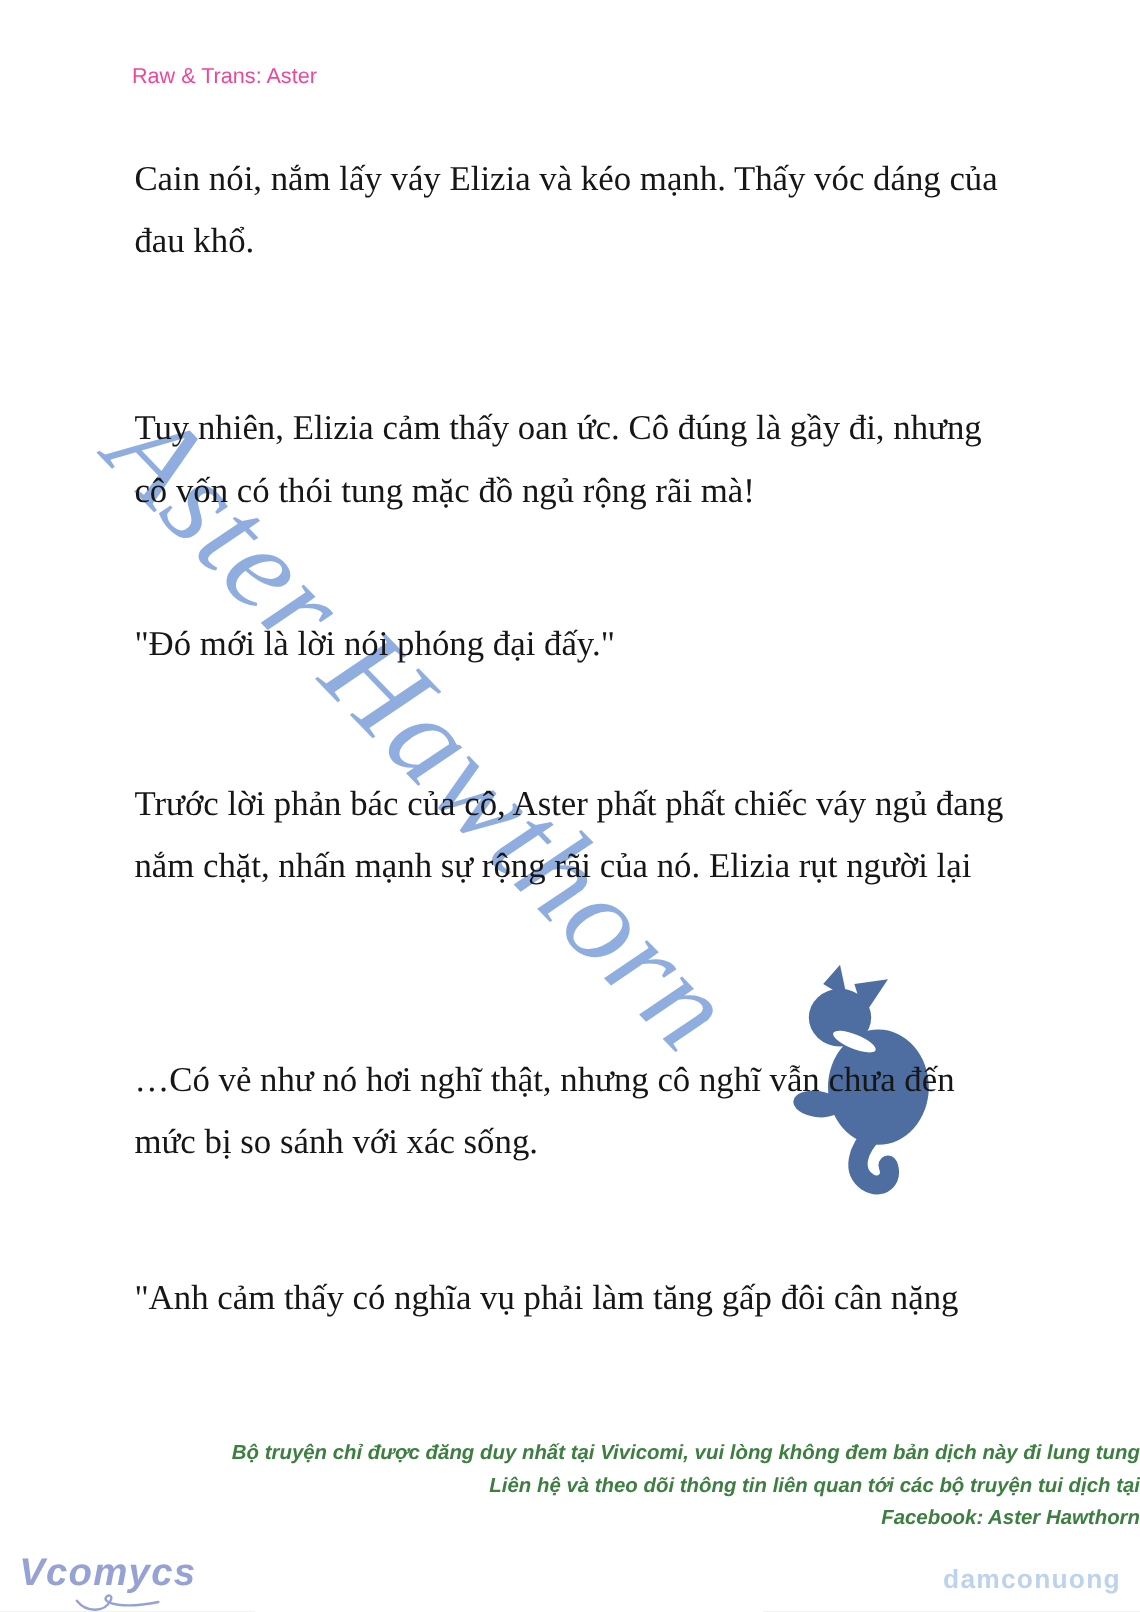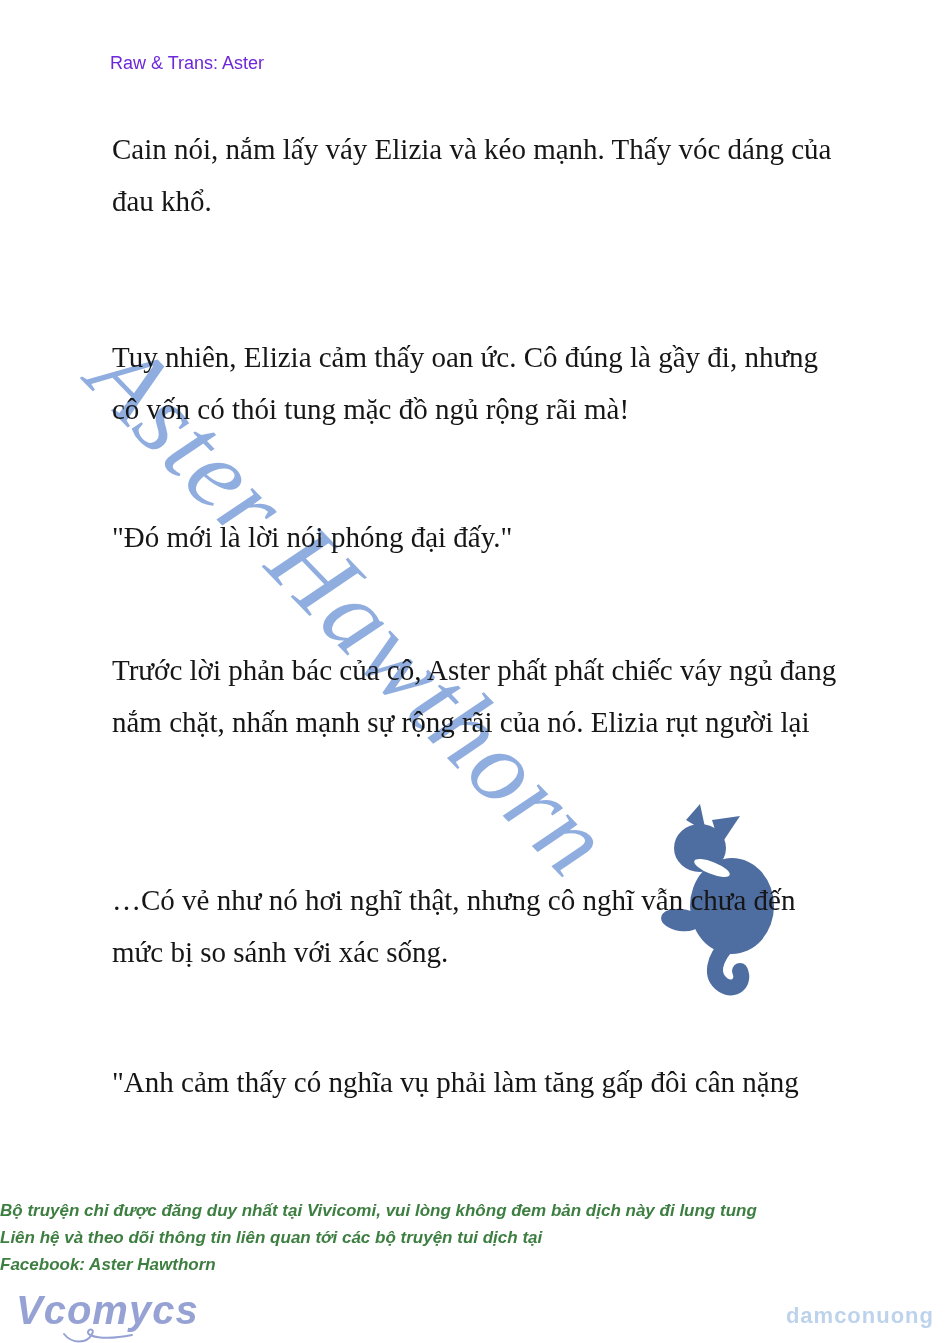--- a/index.html
+++ b/index.html
@@ -15,21 +15,21 @@
     position:relative;
     width:950px;height:1343px;
     background:#ffffff;
     overflow:hidden;
     margin:0 auto;
     font-family:"Liberation Serif","DejaVu Serif",serif;
   }
   .credit{
     position:absolute;left:110px;top:51px;
     font-family:"Liberation Sans","DejaVu Sans",sans-serif;
-    font-size:18px;line-height:24px;color:#6d28d9;
+    font-size:18px;line-height:24px;color:#ec4899;
   }
   .watermark{
     position:absolute;left:152px;top:316px;
     font-family:"Liberation Serif","DejaVu Serif",serif;
     font-style:italic;
     font-size:104px;
     letter-spacing:2px;
     white-space:nowrap;
     color:var(--watermark-blue,#84a5dc);
     opacity:0.9;
@@ -46,32 +46,32 @@
     position:absolute;left:112px;width:760px;
     font-size:29px;line-height:52px;
     color:var(--text-black,#161616);
     z-index:3;
   }
   .para .line{white-space:nowrap;}
   .p0{top:123px;} .p1{top:331px;} .p2{top:511px;}
   .p3{top:644px;} .p4{top:874px;} .p5{top:1056px;}
   .footer{
     position:absolute;left:0;right:0;top:1197px;
-    text-align:left;
+    text-align:right;
     font-family:"Liberation Sans","DejaVu Sans",sans-serif;
     font-weight:bold;font-style:italic;
     font-size:17px;line-height:27px;
     color:var(--footer-green,#3d7e41);
     z-index:3;
   }
   .vcomycs{
     position:absolute;left:16px;top:1288px;
     font-family:"Liberation Sans","DejaVu Sans",sans-serif;
     font-style:italic;font-weight:bold;
-    font-size:40px;line-height:44px;
+    font-size:32px;line-height:44px;
     letter-spacing:1px;
     color:var(--vcomycs-lavender,#96a2d4);
     z-index:3;
     text-align:center;
   }
   .vcomycs .logo-text::first-letter{
     font-size:46px;
   }
   .vcomycs svg{position:absolute;left:46px;top:40px;}
   .damconuong{

